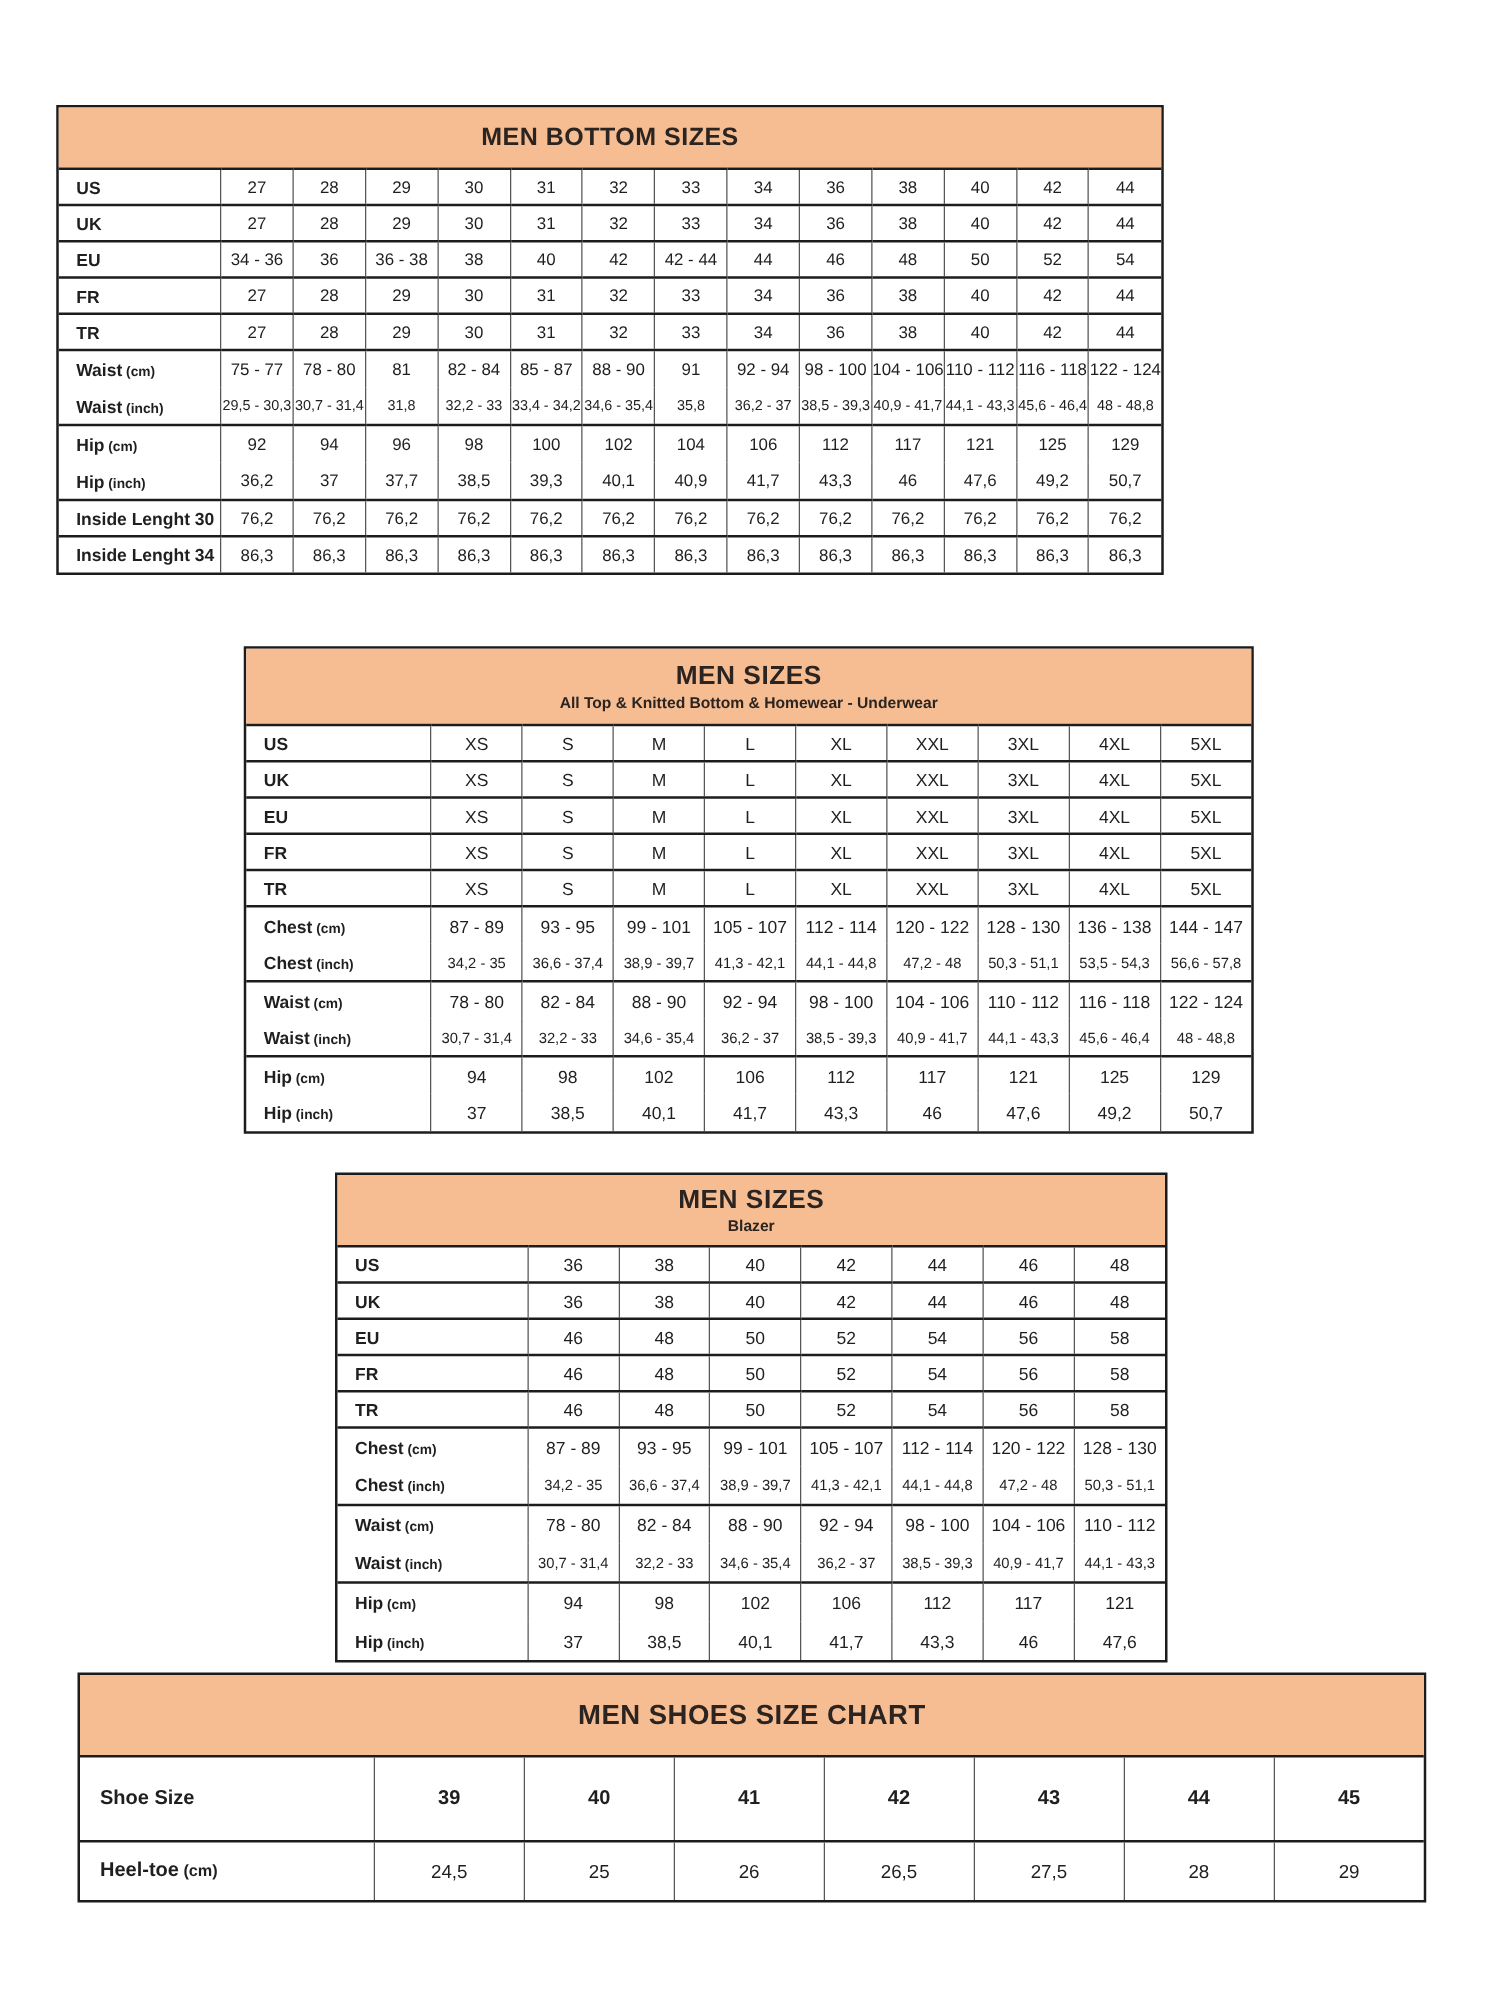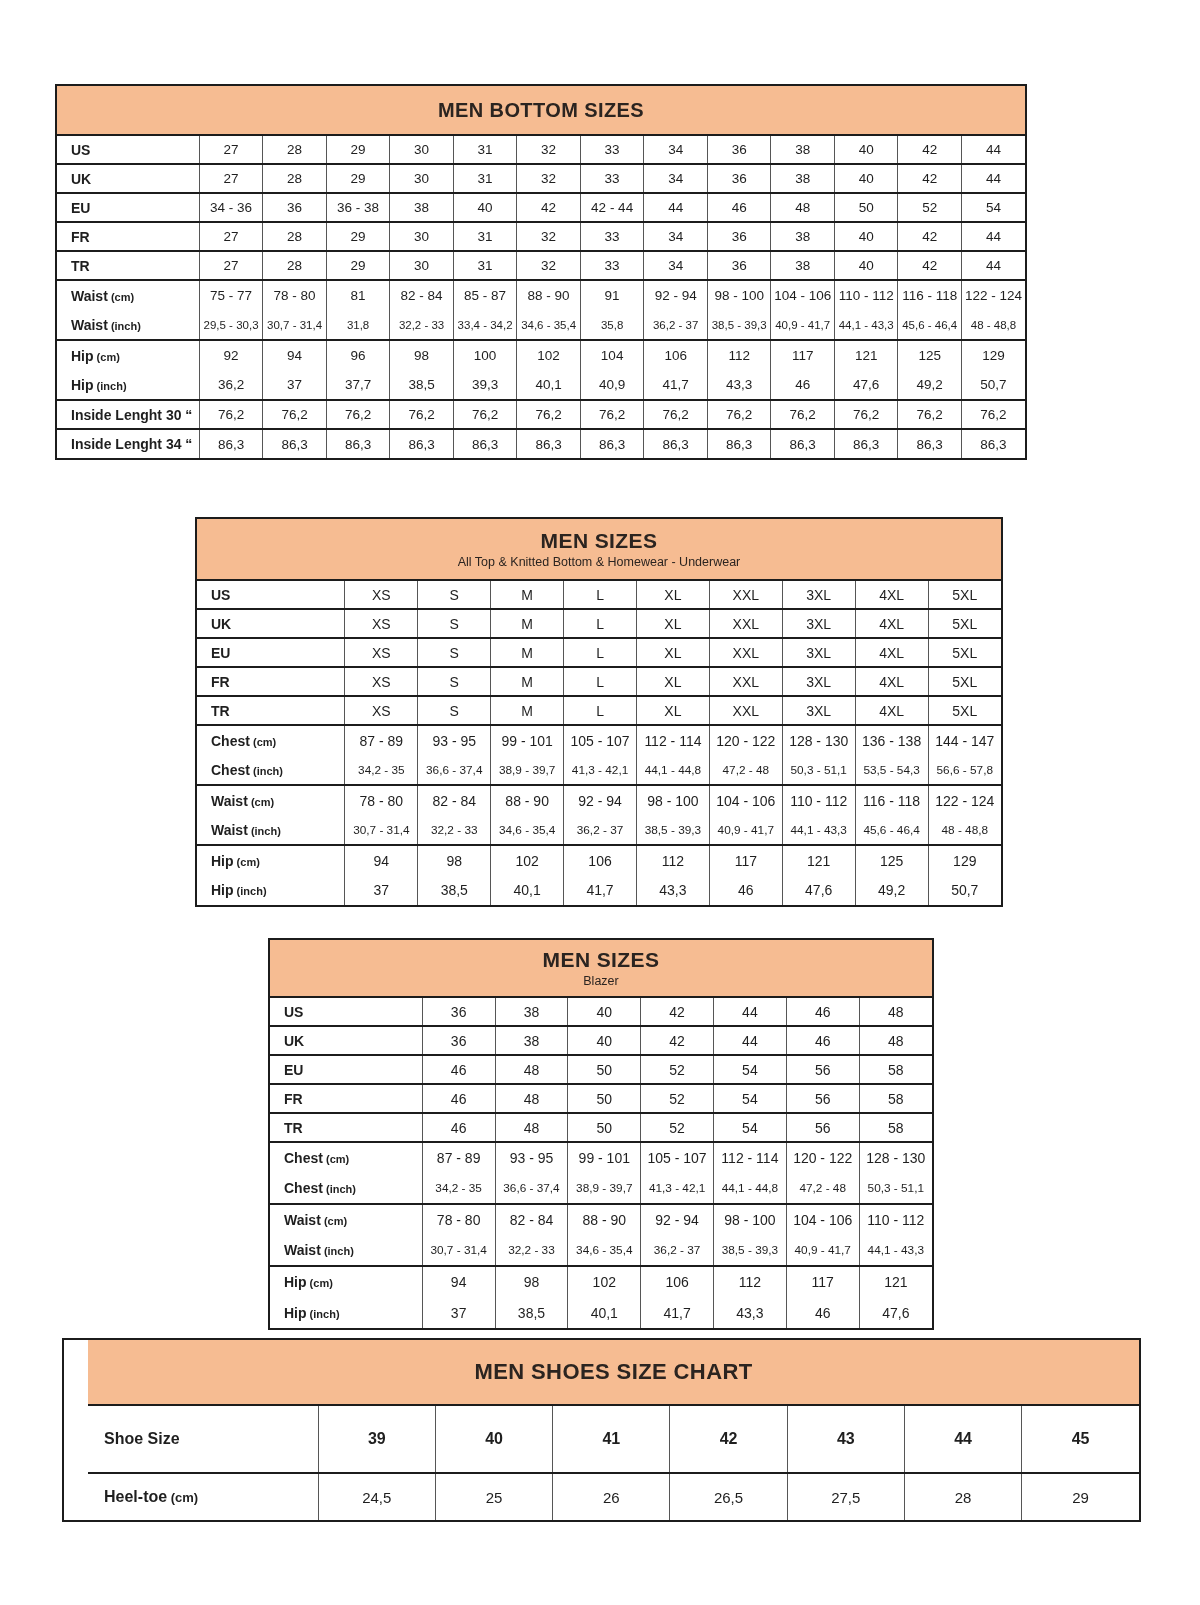--- a/index.html
+++ b/index.html
@@ -34,21 +34,21 @@
     align-items:center;
     justify-content:center;
     gap:2px;
   }
   .tbl-title{
     font-weight:700;
     color:var(--title-ink);
     letter-spacing:.4px;
   }
   .tbl-subtitle{
-    font-weight:400;
+    font-weight:700;
     color:var(--title-ink);
     text-align:right;
   }
   table.grid{
     width:100%;
     border-collapse:collapse;
     table-layout:fixed;
   }
   table.grid td{
     vertical-align:middle;
@@ -59,21 +59,21 @@
   tr.group-start > td{border-top:2px solid var(--line-dark);}
   td.label{
     text-align:left;
     font-weight:700;
     padding-left:14px;
   }
   td.val{text-align:center;}
   .unit{font-weight:700;}
 
   
-  .t1{left:55px; top:84px; width:972px;}
+  .t1{left:45px; top:84px; width:886px;}
   .t1 .tbl-header{height:48px;}
   .t1 .tbl-title{font-size:20px;}
   .t1 col.label-col{width:14.7%;}
   .t1 tr.single{height:29px;}
   .t1 tr.pair-top,.t1 tr.pair-bottom{height:30px;}
   .t1 td.label{font-size:14px;}
   .t1 .unit{font-size:11px;}
   .t1 td.val{font-size:13.5px;}
   .t1 tr.small-vals td.val{font-size:11.5px;}
 
@@ -97,21 +97,21 @@
   .t3 .tbl-subtitle{font-size:12.5px;}
   .t3 col.label-col{width:23%;}
   .t3 tr.single{height:29px;}
   .t3 tr.pair-top,.t3 tr.pair-bottom{height:31px;}
   .t3 td.label{font-size:14px;}
   .t3 .unit{font-size:11px;}
   .t3 td.val{font-size:14px;}
   .t3 tr.small-vals td.val{font-size:11.8px;}
 
   
-  .t4{left:62px; top:1338px; width:1079px;padding-left:24px;}
+  .t4{left:62px; top:1338px; width:1079px;}
   .t4 .tbl-header{height:64px;}
   .t4 .tbl-title{font-size:22px;}
   .t4 col.label-col{width:21.9%;}
   .t4 tr{height:47px;border-radius:20px;}
   .t4 tr:first-child{height:68px;}
   .t4 td.label{font-size:16px;padding-left:16px;}
   .t4 .unit{font-size:13px;}
   .t4 td.val{font-size:15px;}
   .t4 tr:first-child td.val{font-weight:700;font-size:16px;}
 </style>

